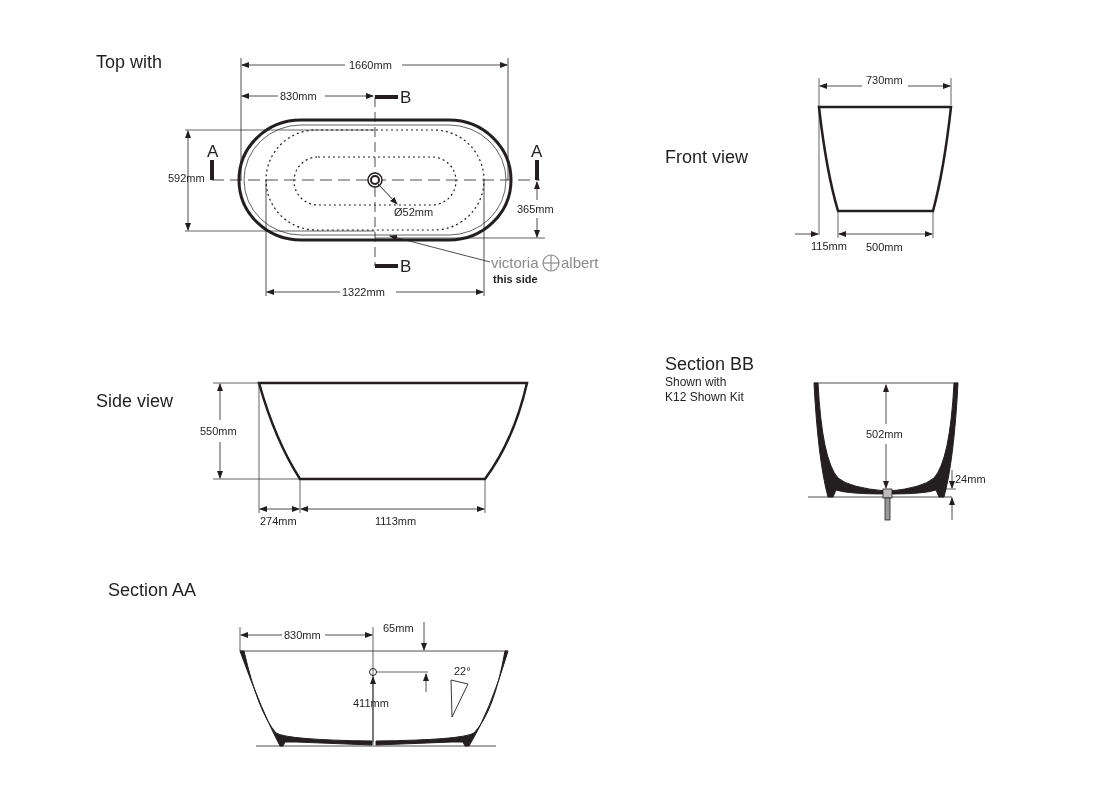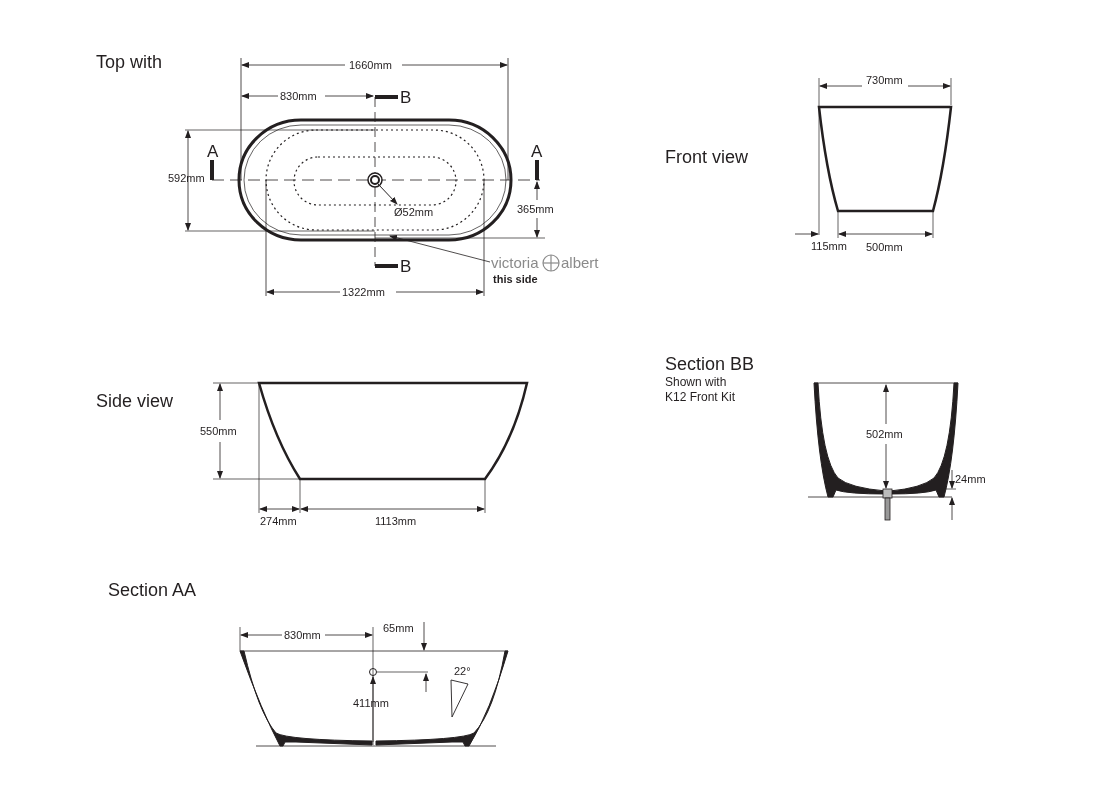--- a/index.html
+++ b/index.html
@@ -13,21 +13,21 @@
   .bold{font-family:"Liberation Sans",sans-serif;font-size:11px;font-weight:bold;fill:#231f20;}
 </style>
 </head>
 <body>
 
 <div class="title" style="left:96px;top:52px;">Top with</div>
 <div class="title" style="left:665px;top:147px;">Front view</div>
 <div class="title" style="left:96px;top:354px;margin-top:37px;">Side view</div>
 <div class="title" style="left:665px;top:354px;">Section BB</div>
 <div class="sub" style="left:665px;top:375px;">Shown with</div>
-<div class="sub" style="left:665px;top:390px;">K12 Front Kit</div>
+<div class="sub" style="left:665px;top:390px;">K12 Shown Kit</div>
 <div class="title" style="left:108px;top:580px;">Section AA</div>
 
 <svg width="1100" height="800" viewBox="0 0 1100 800">
   <defs>
     <marker id="ar" markerWidth="8" markerHeight="6" refX="7" refY="3" orient="auto" markerUnits="userSpaceOnUse">
       <path d="M0,0 L8,3 L0,6 Z" fill="#231f20"></path>
     </marker>
     <marker id="al" markerWidth="8" markerHeight="6" refX="1" refY="3" orient="auto" markerUnits="userSpaceOnUse">
       <path d="M8,0 L0,3 L8,6 Z" fill="#231f20"></path>
     </marker>

